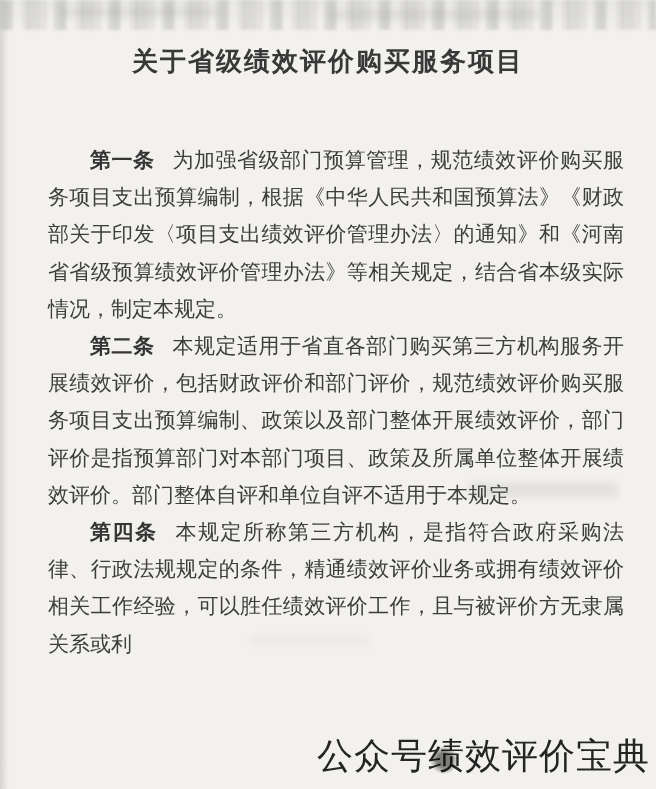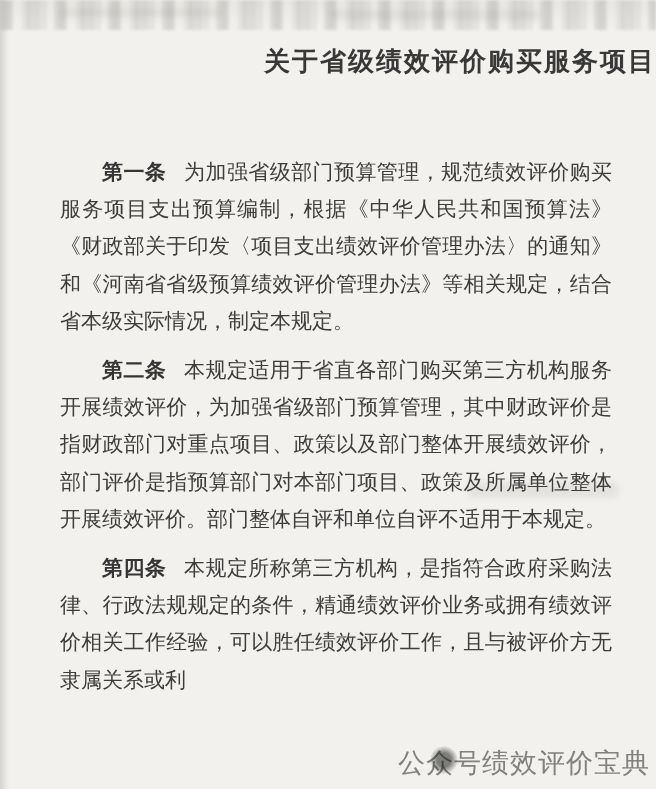--- a/index.html
+++ b/index.html
@@ -40,53 +40,53 @@
     pointer-events:none;
   }
   .ghost.g1{left:468px;top:482px;width:150px;height:16px;}
   .ghost.g2{left:330px;top:10px;width:210px;height:10px;}
   .ghost.g3{left:60px;top:8px;width:160px;height:9px;}
   .ghost.g4{left:250px;top:636px;width:120px;height:10px;opacity:.14;}
 
   .title{
     position:absolute;
     top:38px;left:0;right:0;
-    text-align:right;
+    text-align:center;
     font-size:26px;
     font-weight:bold;
     line-height:47px;
     letter-spacing:2px;
     color:#383838;
   }
   .body-text{
     position:absolute;
     top:142px;left:48px;
     width:576px;
     font-size:21px;
     line-height:37.2px;
     text-align:justify;
     text-justify:inter-ideograph;
     color:#3d3d3d;
   }
   .body-text p{
-    margin:12px;
+    margin:0;
     text-indent:2em;
   }
   .art-no{
     font-weight:bold;
     margin-right:.85em;
     color:#353535;
   }
   .watermark{
     position:absolute;
     right:6px;
     bottom:8px;
-    font-size:27px;
+    font-size:36px;
     letter-spacing:1px;
-    color:#737373;
+    color:#000000;
     opacity:.85;
     mix-blend-mode:multiply;
     white-space:nowrap;
     pointer-events:none;
   }
   .smudge{
     position:absolute;
     left:430px;top:746px;
     width:28px;height:28px;
     border-radius:50%;
@@ -106,21 +106,21 @@
   <div class="ghost g2"></div>
   <div class="ghost g3"></div>
   <div class="ghost g4"></div>
 
   <div class="title">
     <div>关于省级绩效评价购买服务项目</div>
   </div>
 
   <div class="body-text" id="articles">
       <p><b class="art-no">第一条</b><span>为加强省级部门预算管理，规范绩效评价购买服务项目支出预算编制，根据《中华人民共和国预算法》《财政部关于印发〈项目支出绩效评价管理办法〉的通知》和《河南省省级预算绩效评价管理办法》等相关规定，结合省本级实际情况，制定本规定。</span></p>
-      <p><b class="art-no">第二条</b><span>本规定适用于省直各部门购买第三方机构服务开展绩效评价，为加强省级部门预算管理，其中财政评价是指财政部门对重点项目、政策以及部门整体开展绩效评价，部门评价是指预算部门对本部门项目、政策及所属单位整体开展绩效评价。部门整体自评和单位自评不适用于本规定。</span></p>
+      <p><b class="art-no">第二条</b><span>本规定适用于省直各部门购买第三方机构服务开展绩效评价，包括财政评价和部门评价，规范绩效评价购买服务项目支出预算编制、政策以及部门整体开展绩效评价，部门评价是指预算部门对本部门项目、政策及所属单位整体开展绩效评价。部门整体自评和单位自评不适用于本规定。</span></p>
       <p><b class="art-no">第四条</b><span>本规定所称第三方机构，是指符合政府采购法律、行政法规规定的条件，精通绩效评价业务或拥有绩效评价相关工作经验，可以胜任绩效评价工作，且与被评价方无隶属关系或利</span></p>
     </div>
 
   <div class="smudge"></div>
 
   <div class="watermark">公众号绩效评价宝典</div>
 
 </div>
 
 </body></html>

